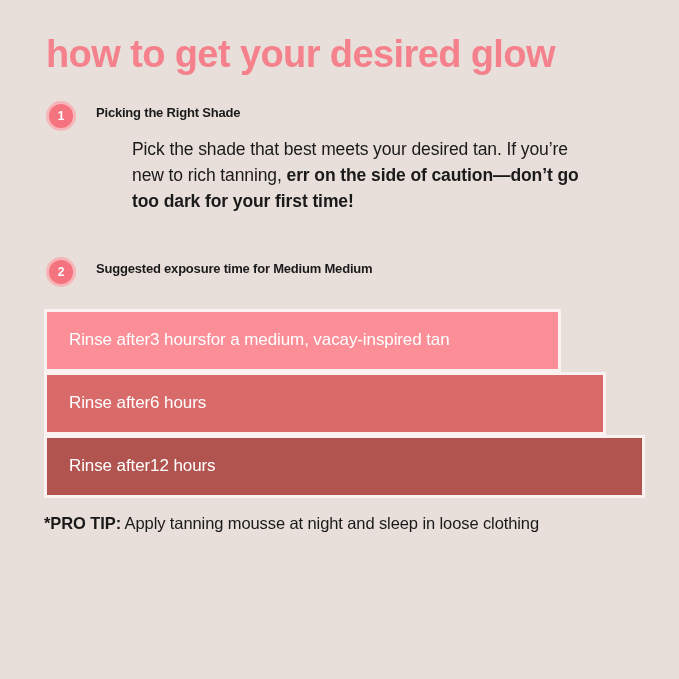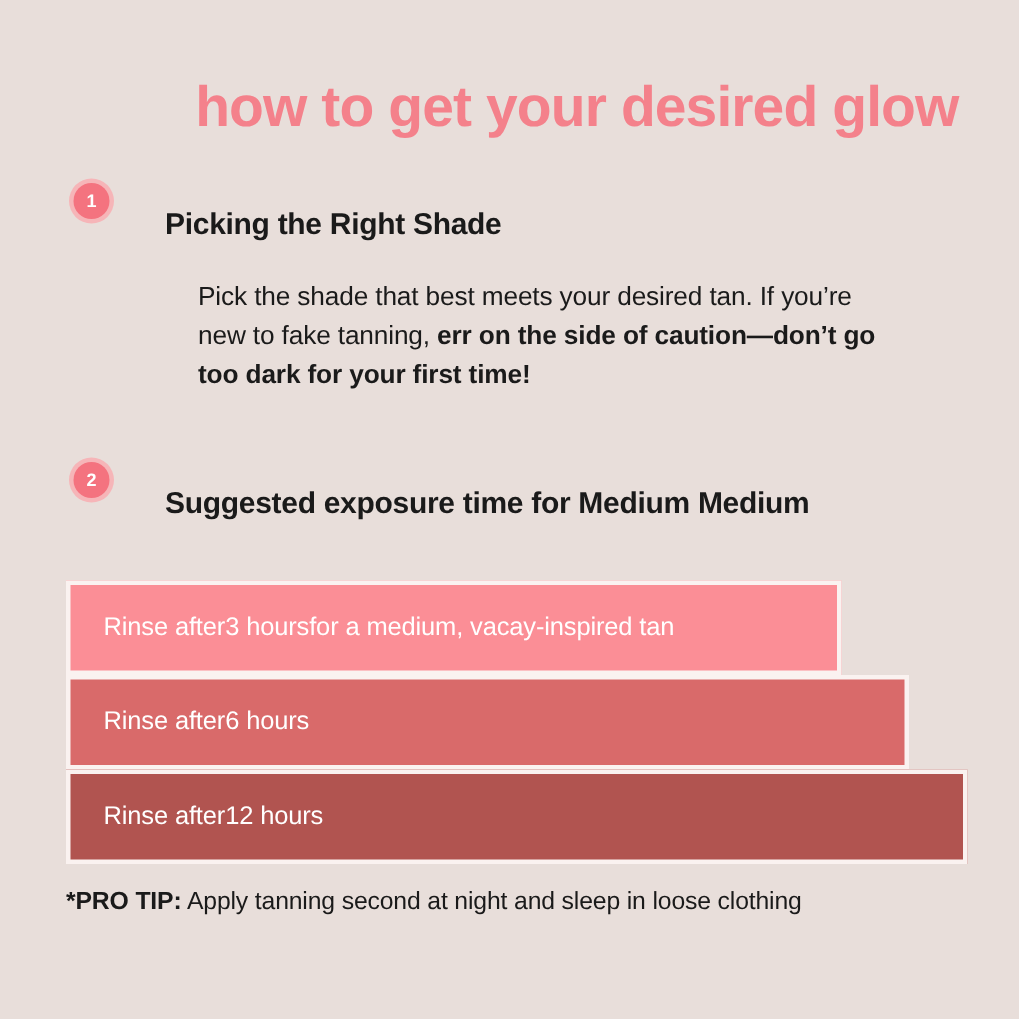--- a/index.html
+++ b/index.html
@@ -18,28 +18,27 @@
     position: relative;
     width: 679px;
     height: 679px;
     box-sizing: border-box;
     padding: 0 40px;
   }
 
   
   .title {
     margin: 0;
-    padding-top: 50px;
+    padding-top: 32px;
     padding-left: 6px;
     font-size: 38px;
     line-height: 1.18;
     font-weight: 700;
     letter-spacing: -0.6px;
     color: #f4818b;
-    text-align: right;
   }
 
   
   .step {
     position: relative;
     display: flex;
     align-items: flex-start;
     padding-left: 6px;
   }
   .step-1 { margin-top: 24px; }
@@ -70,25 +69,25 @@
     background: #f4737f;
     color: #ffffff;
     font-size: 12px;
     font-weight: 700;
     display: flex;
     align-items: center;
     justify-content: center;
     line-height: 1;
   }
   .step-head {
-    font-size: 20px;
+    font-size: 13px;
     font-weight: 700;
     line-height: 1.5;
     letter-spacing: -0.2px;
-    margin: 14px;
+    margin: 0;
     padding-left: 14px;
     padding-top: 2px;
   }
 
   
   .body-text {
     margin: 6px 0 0 0;
     padding-left: 92px;
     padding-right: 36px;
     font-size: 17.5px;
@@ -147,21 +146,21 @@
   <h1 class="title">how to get your desired glow</h1>
 
   <div class="step step-1">
     <div class="badge-wrap">
       <div class="badge-halo"></div>
       <div class="badge">1</div>
     </div>
     <h2 class="step-head">Picking the Right Shade</h2>
   </div>
 
-  <p class="body-text"><span>Pick the shade that best meets your desired tan. If you’re new to fake tanning, </span><b>err on the side of caution—don’t go too dark for your first time!</b></p>
+  <p class="body-text"><span>Pick the shade that best meets your desired tan. If you’re new to rich tanning, </span><b>err on the side of caution—don’t go too dark for your first time!</b></p>
 
   <div class="step step-2">
     <div class="badge-wrap">
       <div class="badge-halo"></div>
       <div class="badge">2</div>
     </div>
     <h2 class="step-head">Suggested exposure time for Medium Medium</h2>
   </div>
 
   <div class="bars">
@@ -173,16 +172,16 @@
     <div class="bar bar-2">
         <span>Rinse after </span>
         <b>6 hours</b>
       </div>
     <div class="bar bar-3">
         <span>Rinse after </span>
         <b>12 hours</b>
       </div>
   </div>
 
-  <p class="pro-tip"><b>*PRO TIP:</b><span> Apply tanning second at night and sleep in loose clothing</span></p>
+  <p class="pro-tip"><b>*PRO TIP:</b><span> Apply tanning mousse at night and sleep in loose clothing</span></p>
 
 
 </div>
 
 </body></html>

